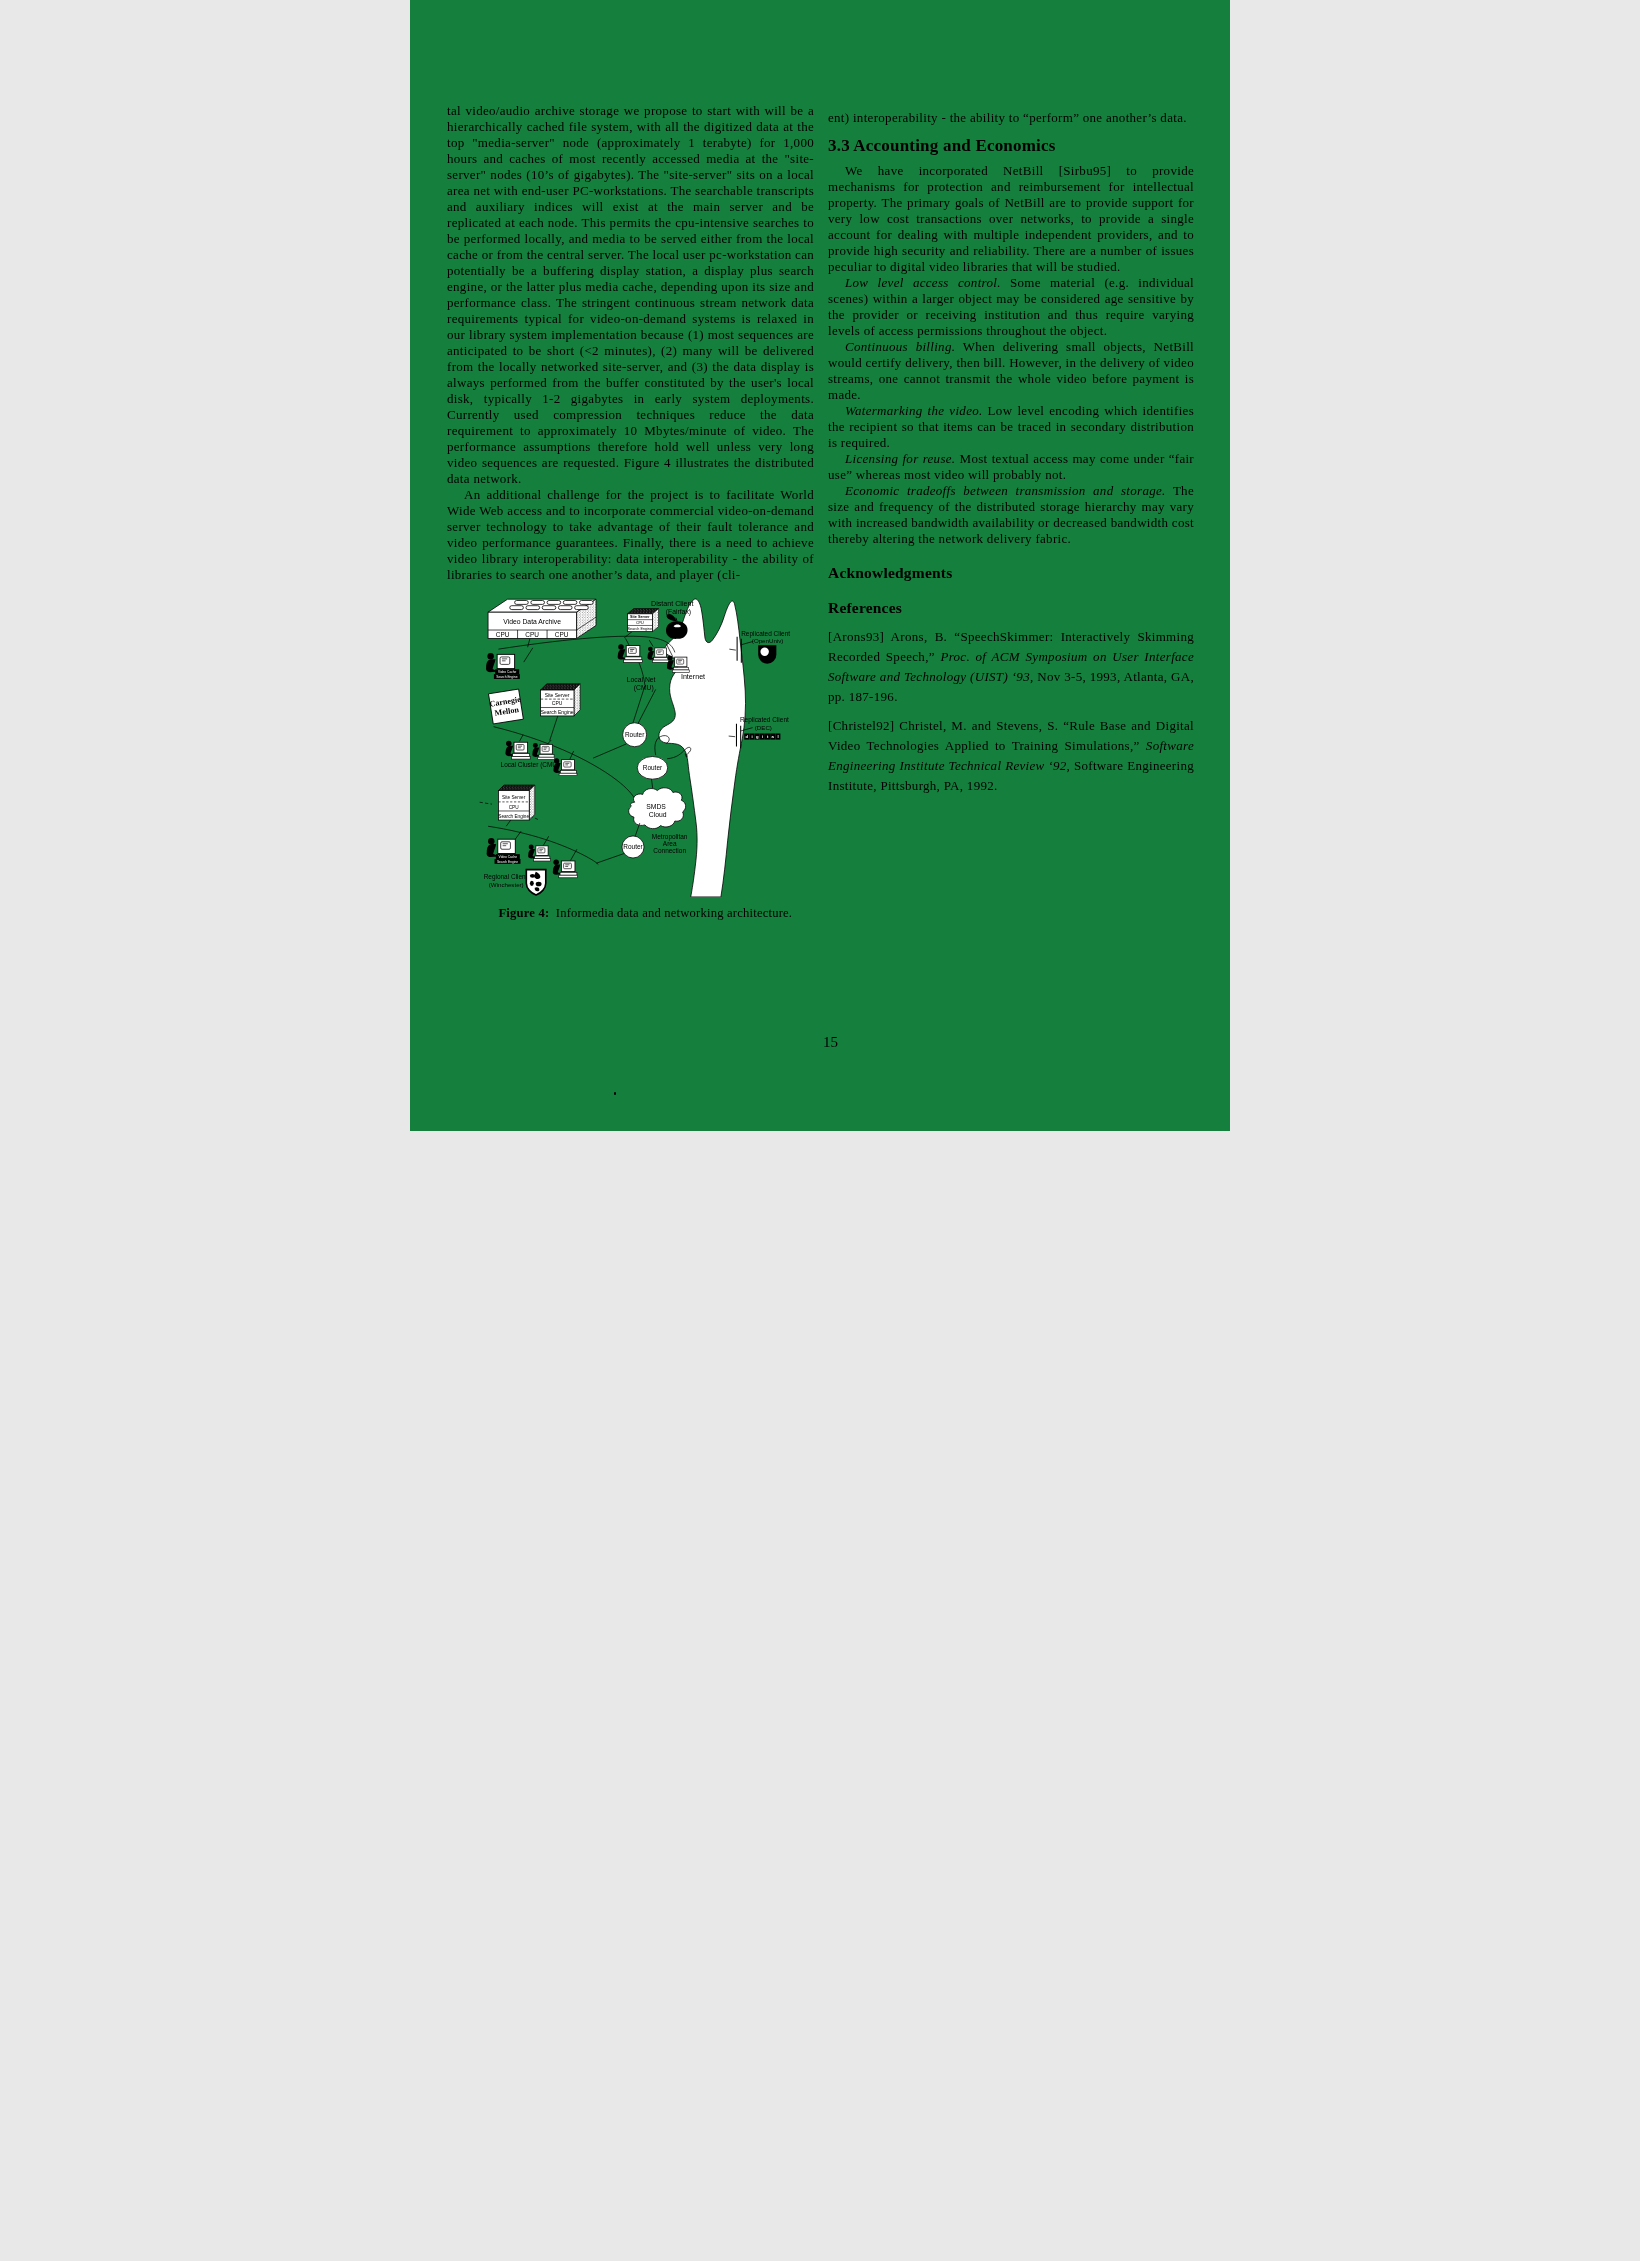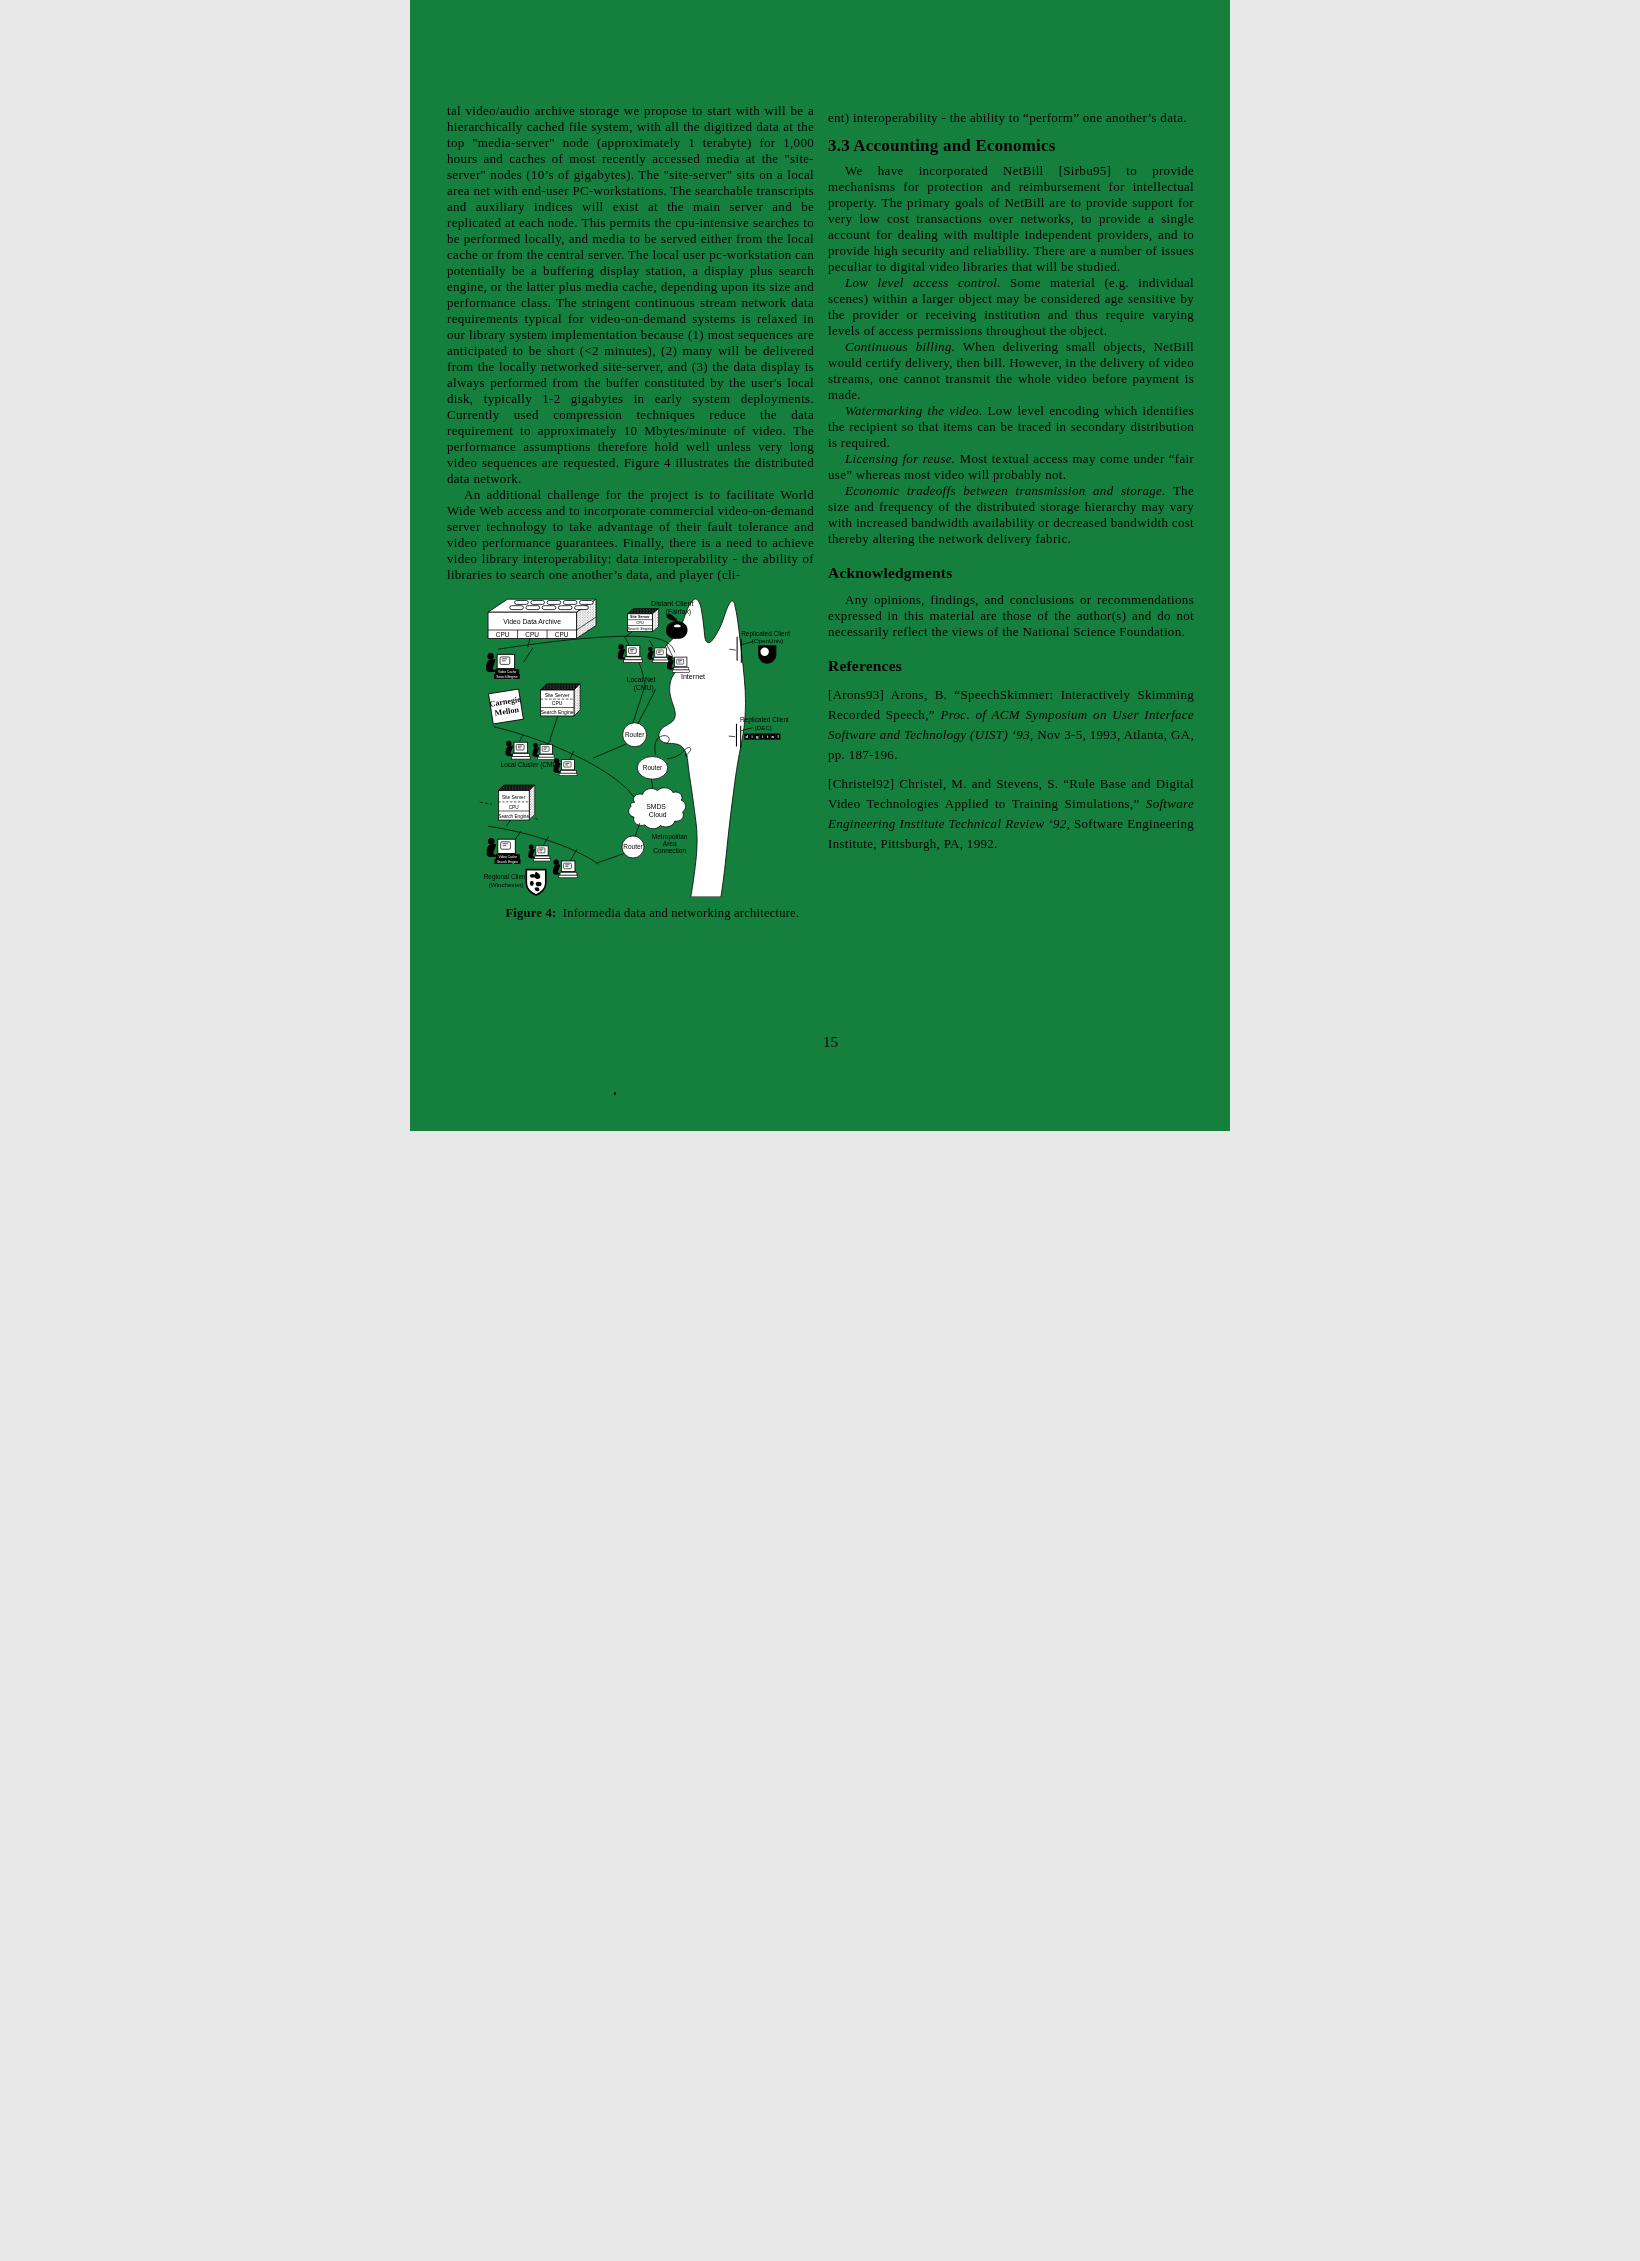--- a/index.html
+++ b/index.html
@@ -16,21 +16,21 @@
     margin:0; font-size:13px; line-height:16px; text-align:justify;
     letter-spacing:0.3px;
   }
   p.indent { text-indent:17px; }
   .it { font-style:italic; }
   .h-sub { margin:10.3px 0 6.5px 0; font-size:17px; font-weight:bold; letter-spacing:0.2px; }
   .h-big { margin:17px 0 10.3px 0; font-size:15.5px; font-weight:bold; letter-spacing:0.2px; }
   p.ref { margin:0 0 9px 0; font-size:13px; line-height:20px; text-align:justify; letter-spacing:0.3px; }
   .figure-wrap { margin:9px 0 0 19.4px; }
   .caption { margin:6.5px 0 0 32px; font-size:12.6px; letter-spacing:0.2px; }
-  .caption b { margin-right:6.5px;margin-left:7px; }
+  .caption b { margin-right:6.5px; }
   .page-number { position:absolute; left:401px; top:1034px; width:39px; text-align:center; font-size:15px; }
   .speck { position:absolute; left:204px; top:1092px; width:1.9px; height:2.6px; background:#000; border-radius:50%; }
 
   
   svg .ln { stroke:#000; stroke-width:2.2; fill:none; }
   svg .thick { stroke:#000; stroke-width:3.2; fill:none; }
   svg .shape { stroke:#000; stroke-width:2.4; fill:#ffffff; }
   svg text { font-family:"Liberation Sans", sans-serif; fill:#000; text-anchor:middle; }
   svg .t22 { font-size:22px; }
   svg .t21 { font-size:21px; }
@@ -322,21 +322,20 @@
 
     <p class="body indent">We have incorporated NetBill [Sirbu95] to provide mechanisms for protection and reimbursement for intellectual property.  The primary goals of NetBill are to provide support for very low cost transactions over networks, to provide a single account for dealing with multiple independent providers, and to provide high security and reliability.  There are a number of issues peculiar to digital video libraries that will be studied.</p>
 
     <p class="body indent"><span class="it">Low level access control.</span><span>  Some material (e.g. individual scenes) within a larger object may be considered age sensitive by the provider or receiving institution and thus require varying levels of access permissions throughout the object.</span></p>
     <p class="body indent"><span class="it">Continuous billing.</span><span>  When delivering small objects, NetBill would certify delivery, then bill.  However, in the delivery of video streams, one cannot transmit the whole video before payment is made.</span></p>
     <p class="body indent"><span class="it">Watermarking the video.</span><span>  Low level encoding which identifies the recipient so that items can be traced in secondary distribution is required.</span></p>
     <p class="body indent"><span class="it">Licensing for reuse.</span><span>  Most textual access may come under “fair use” whereas most video will probably not.</span></p>
     <p class="body indent"><span class="it">Economic tradeoffs between transmission and storage.</span><span>  The size and frequency of the distributed storage hierarchy may vary with increased bandwidth availability or decreased bandwidth cost thereby altering the network delivery fabric.</span></p>
 
     <div class="h-big">Acknowledgments</div>
-    <p class="body indent">Any opinions, findings, and conclusions or recommendations expressed in this material are those of the author(s) and do not necessarily reflect the views of the National Science Foundation.</p>
 
     <div class="h-big">References</div>
     <p class="ref"><span>[Arons93]  Arons, B.  “SpeechSkimmer: Interactively Skimming Recorded Speech,” </span><span class="it">Proc. of ACM Symposium on User Interface Software and Technology (UIST) ‘93</span><span>, Nov 3-5, 1993, Atlanta, GA, pp. 187-196.</span></p>
     <p class="ref"><span>[Christel92]  Christel, M. and Stevens, S.  “Rule Base and Digital Video Technologies Applied to Training Simulations,” </span><span class="it">Software Engineering Institute Technical Review ‘92</span><span>, Software Engineering Institute, Pittsburgh, PA, 1992.</span></p>
   </div>
 
   <div class="page-number">15</div>
   <div class="speck"></div>
 </div>
 

